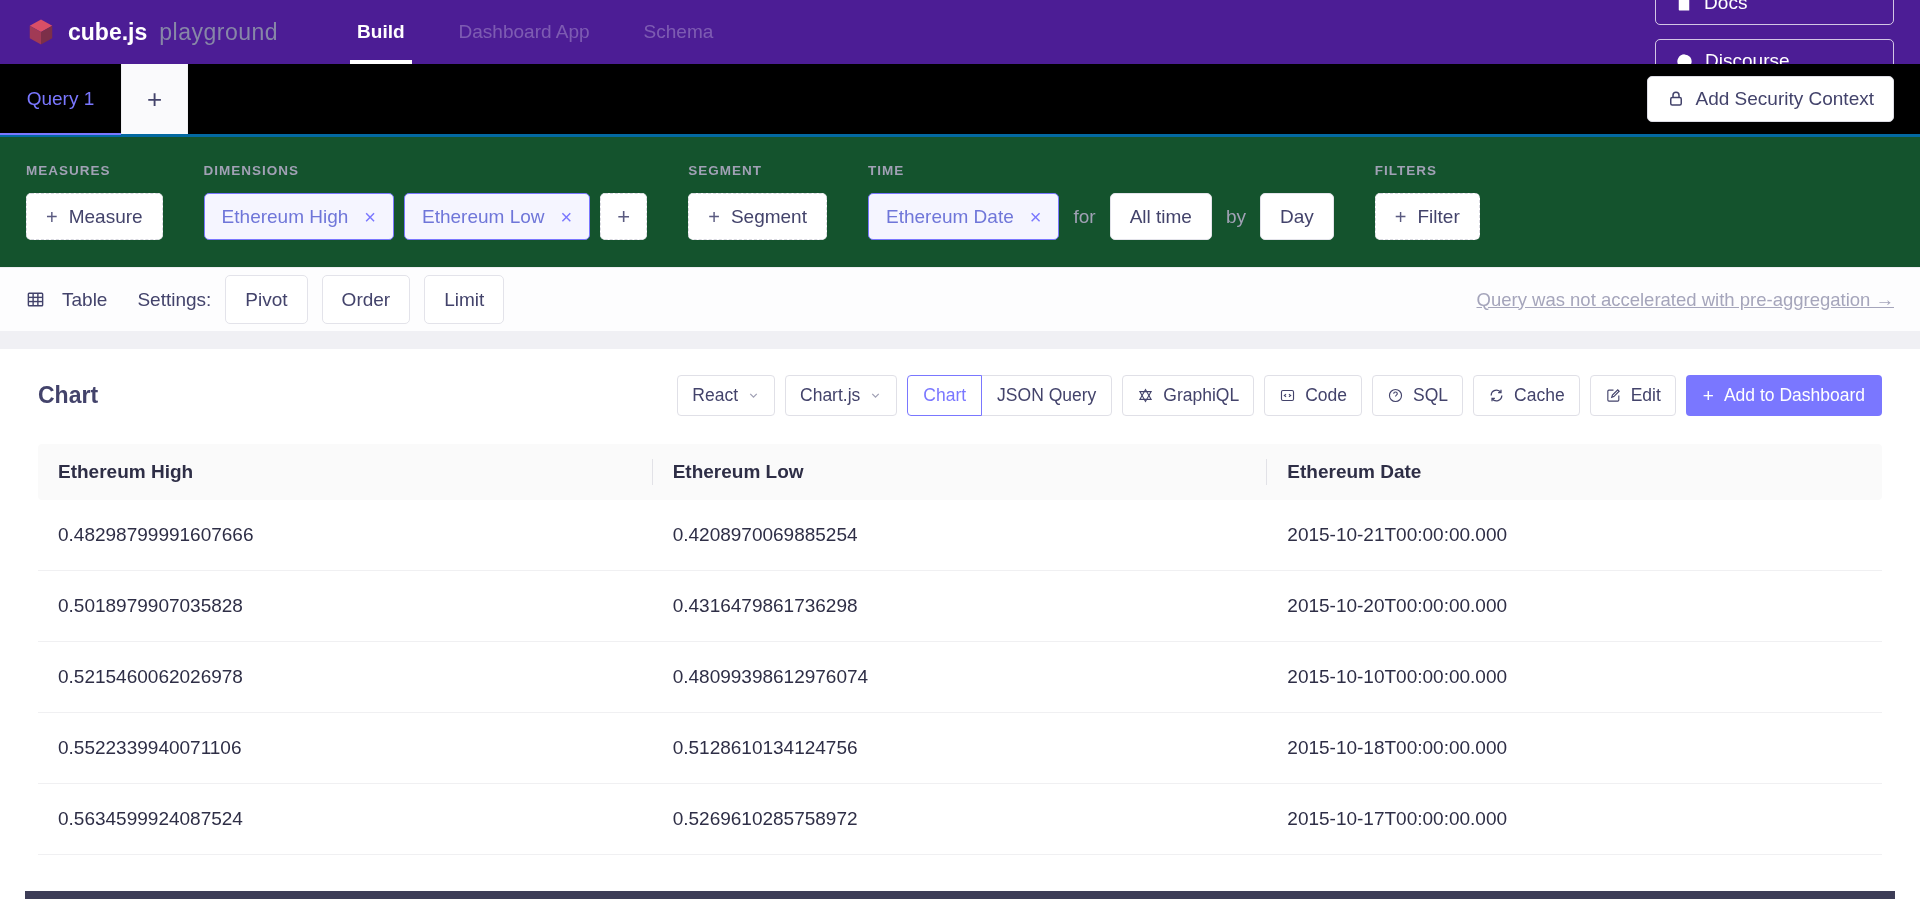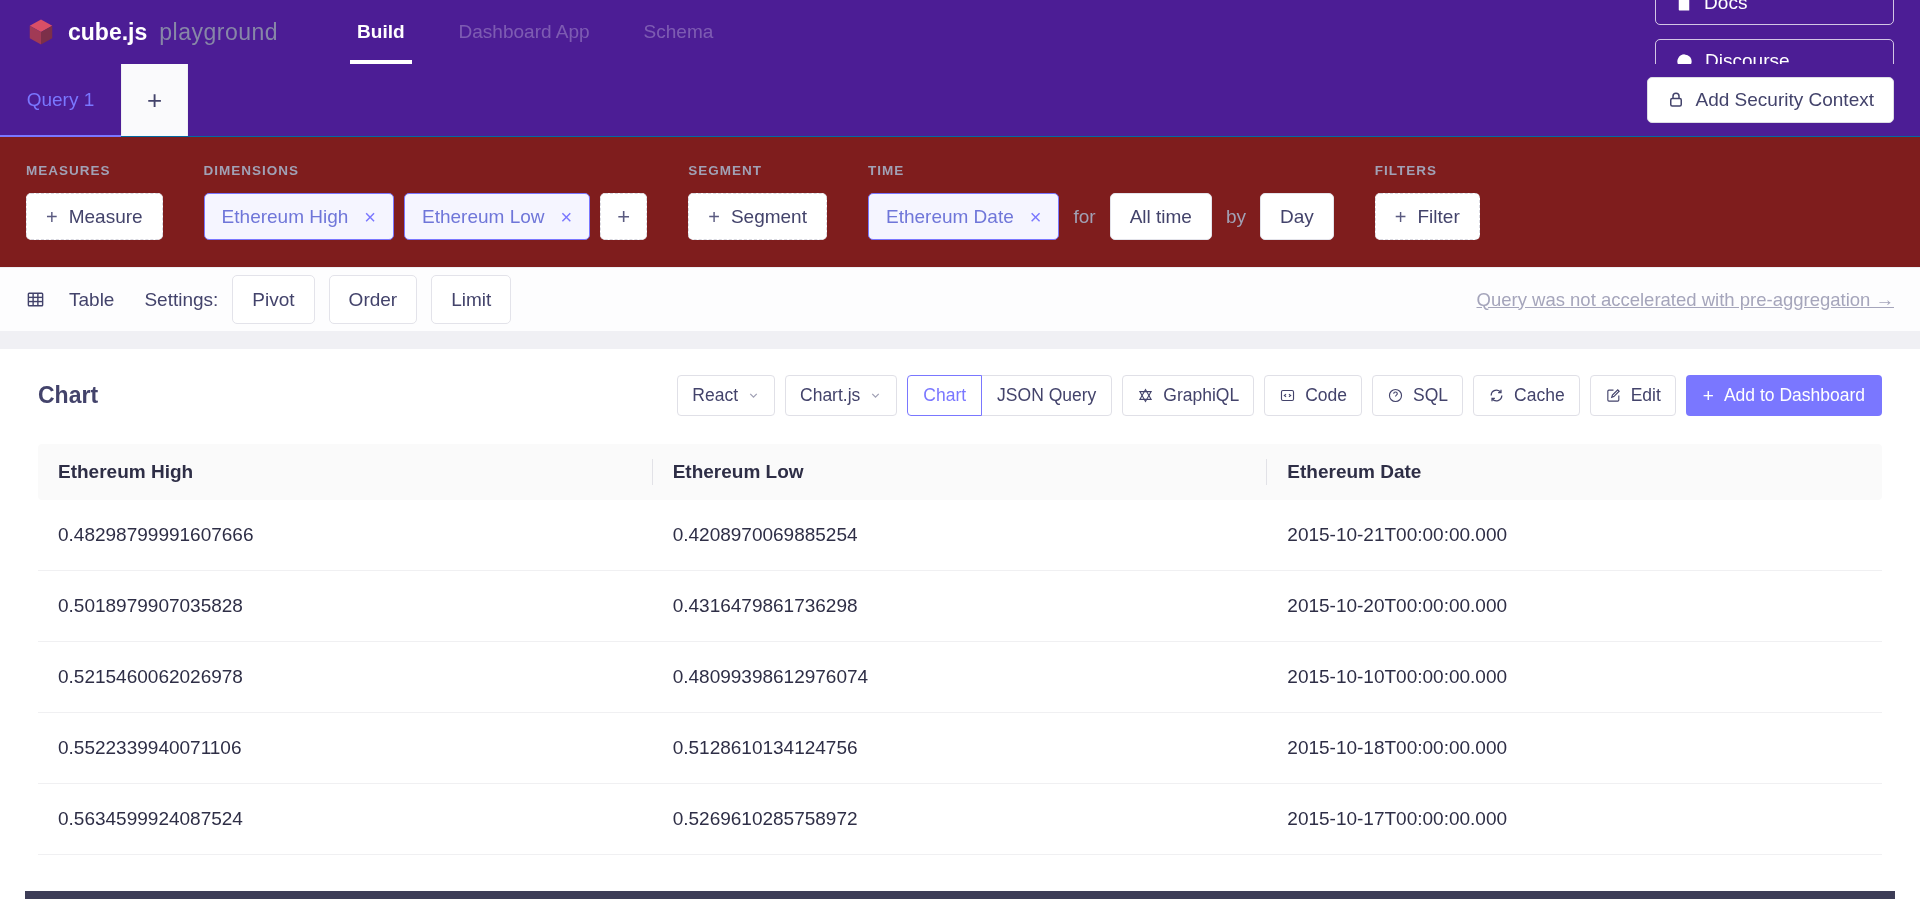--- a/index.html
+++ b/index.html
@@ -20,43 +20,43 @@
   .brand-suffix { color: #8787A7; font-size: 23px; font-weight: 400; letter-spacing: .5px; }
   .nav-links { display: flex; height: 64px; margin-left: 52px; }
   .nav-link { color: rgba(255,255,255,0.28); font-size: 19px; padding: 0 27px; display: flex; align-items: center; height: 100%; position: relative; cursor: pointer; }
   .nav-link.active { color: #fff; font-weight: 600; }
   .nav-link.active::after { content: ""; position: absolute; left: 20px; right: 20px; bottom: 0; height: 4px; background: #fff; }
   .nav-actions { margin-left: auto; display: flex; gap: 14px; flex-direction: column; }
   .nav-btn { display: flex; align-items: center; gap: 11px; height: 44px; padding: 0 19px; border: 1px solid rgba(255,255,255,0.75); border-radius: 5px; color: #fff; font-size: 19px; }
   .icon { display: inline-flex; align-items: center; justify-content: center; }
 
   
-  .tabbar { height: 73px; background: #4c1d95; border-bottom: 1px solid #0369a1; display: flex; align-items: stretch; flex: 0 0 auto; }
+  .tabbar { height: 73px; background: #000000; border-bottom: 3px solid #0369a1; display: flex; align-items: stretch; flex: 0 0 auto; }
   .tab { width: 122px; display: flex; align-items: center; justify-content: center; font-size: 19px; color: #7A77FF; border-right: 1px solid #F0F0F3; position: relative; cursor: pointer; }
   .tab.active::after { content: ""; position: absolute; bottom: -1px; left: 0; right: 0; height: 2px; background: #7A77FF; }
   .tab-add { width: 66px; background: #FAFAFC; border-right: 1px solid #F0F0F3; display: flex; align-items: center; justify-content: center; font-size: 26px; color: #43436B; cursor: pointer; font-weight: 300; }
   .tab-actions { margin-left: auto; display: flex; gap: 14px; align-items: center; padding-right: 26px; }
   .outline-btn { display: flex; align-items: center; gap: 11px; height: 46px; padding: 0 19px; background: #fff; border: 1px solid #DCDCE4; border-radius: 5px; color: #43436B; font-size: 19px; }
 
   
-  .builder { background: #7f1d1d; padding: 26px 26px 0; height: 130px; display: flex; flex: 0 0 auto; }
+  .builder { background: #14532d; padding: 26px 26px 0; height: 130px; display: flex; flex: 0 0 auto; }
   .qb-group { margin-right: 41px; }
   .qb-label { font-size: 13.5px; font-weight: 600; color: #A1A1B5; letter-spacing: 1px; margin-bottom: 15px; }
   .qb-row { display: flex; align-items: center; gap: 10px; }
   .dashed-btn { display: flex; align-items: center; gap: 11px; height: 47px; padding: 0 19px; border: 1px dashed #D9D9E1; border-radius: 5px; background: #fff; color: #43436B; font-size: 19px; }
   .plus-glyph { font-size: 20px; color: #5A5A80; line-height: 1; }
   .chip { display: flex; align-items: center; gap: 16px; height: 47px; padding: 0 17px; background: #F5F5FF; border: 1px solid #7A77FF; border-radius: 5px; color: #6F76D9; font-size: 19px; }
   .chip-close { color: #7A77FF; font-size: 20px; line-height: 1; cursor: pointer; }
   .add-sq { width: 47px; height: 47px; border: 1px dashed #D9D9E1; border-radius: 5px; display: flex; align-items: center; justify-content: center; color: #5A5A80; font-size: 22px; background: #fff; cursor: pointer; }
   .conn-word { color: #A1A1B5; font-size: 19px; margin: 0 4px; }
   .plain-btn { height: 47px; padding: 0 19px; background: #fff; border: 1px solid #E3E3EA; border-radius: 5px; color: #43436B; font-size: 19px; display: flex; align-items: center; }
 
   
   .settings { height: 64px; border-top: 1px solid #EFEFF2; display: flex; align-items: center; padding: 0 26px; background: #FDFDFE; flex: 0 0 auto; }
-  .tbl-toggle { display: flex; align-items: center; gap: 24px; font-size: 19px; color: #43436B; }
+  .tbl-toggle { display: flex; align-items: center; gap: 17px; font-size: 19px; color: #43436B; }
   .settings-label { font-size: 19px; color: #43436B; margin-left: 30px; }
   .settings .plain-btn { height: 49px; margin-left: 14px; }
   .settings .plain-btn:first-of-type { margin-left: 22px; }
   .accel-link { margin-left: auto; color: #A5A5BB; font-size: 18.5px; text-decoration: underline; cursor: pointer; }
 
   .band-gap { height: 18px; background: #F0F0F4; flex: 0 0 auto; }
 
   
   .chart-card { background: #fff; flex: 1 1 auto; position: relative; overflow: hidden; }
   .chart-header { display: flex; align-items: center; padding: 26px 38px 20px; }

